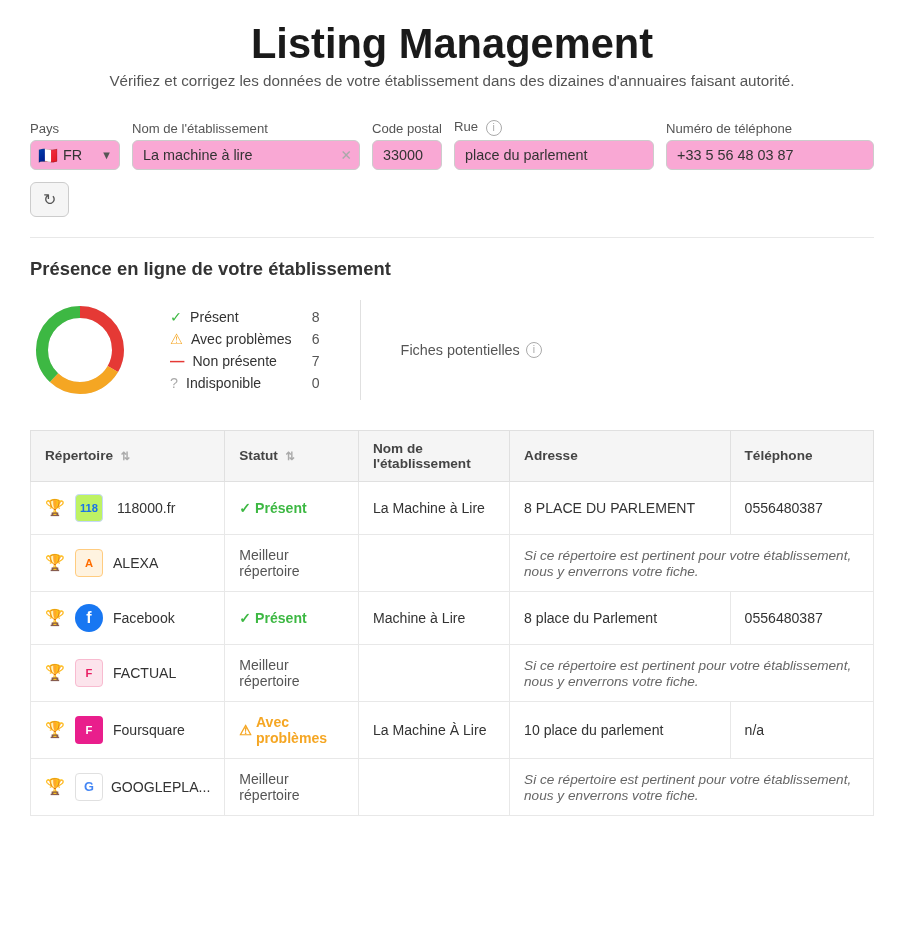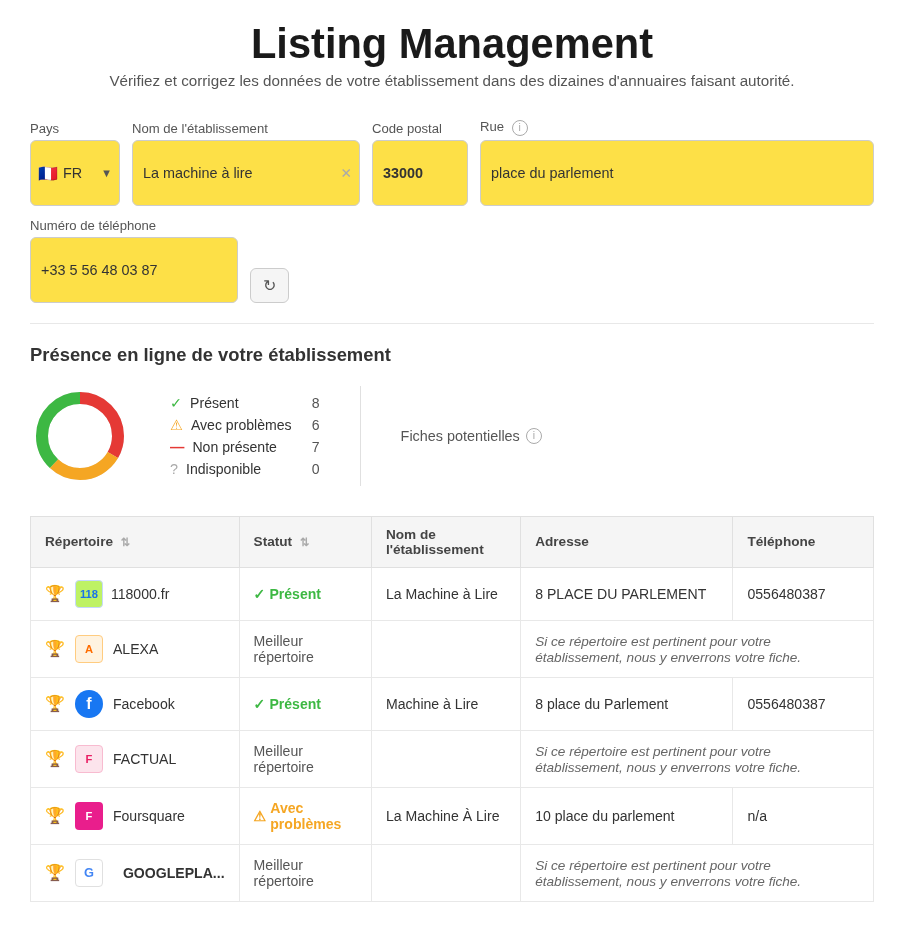--- a/index.html
+++ b/index.html
@@ -8,33 +8,33 @@
     .page { max-width: 904px; margin: 0 auto; padding: 20px 30px; }
 
     h1 { text-align: center; font-size: 2.6rem; font-weight: 700; margin-bottom: 4px; color: #1a1a1a; }
     .subtitle { text-align: center; color: #555; font-size: 0.95rem; margin-bottom: 30px; }
 
     .filter-bar { display: flex; align-items: flex-end; gap: 12px; margin-bottom: 20px; flex-wrap: wrap; }
     .filter-group { display: flex; flex-direction: column; gap: 4px; }
     .filter-group label { font-size: 0.82rem; color: #555; }
 
     select, input[type="text"] {
-      border: 1px solid #ccc; border-radius: 6px; padding: 24px 10px; font-size: 0.9rem;
-      background: #fde047; color: #333; outline: none;
+      border: 1px solid #ccc; border-radius: 6px; padding: 6px 10px; font-size: 0.9rem;
+      background: #f9a8d4; color: #333; outline: none;
     }
     .flag-wrap { position: relative; }
     .flag-wrap .flag-emoji { position: absolute; left: 8px; top: 50%; transform: translateY(-50%); pointer-events: none; font-size: 1rem; }
     .flag-wrap select { padding-left: 32px; padding-right: 28px; min-width: 90px; appearance: none; }
     .chevron-down { position: absolute; right: 8px; top: 50%; transform: translateY(-50%); pointer-events: none; font-size: 0.7rem; color: #555; }
 
     .name-input-wrap { position: relative; }
     .name-input-wrap input { padding-right: 30px; min-width: 180px; }
     .clear-icon { position: absolute; right: 8px; top: 50%; transform: translateY(-50%); color: #aaa; font-size: 0.85rem; cursor: pointer; }
 
-    .postal-input { width: 96px; font-weight: bold; }
+    .postal-input { width: 70px; }
     .rue-group { flex: 1; min-width: 200px; }
     .rue-group input { width: 100%; }
     .tel-input { min-width: 160px; }
 
     .refresh-btn {
       background: #f5f5f5; border: 1px solid #ccc; border-radius: 6px;
       padding: 7px 12px; cursor: pointer; font-size: 1rem; color: #555;
       display: flex; align-items: center; justify-content: center;
     }
 
@@ -218,21 +218,21 @@
           <th>Adresse</th>
           <th>Téléphone</th>
         </tr>
       </thead>
       <tbody id="table-body">
       <tr>
             <td>
     <div class="dir-name-cell">
       <span class="trophy-icon">🏆</span>
       <span class="dir-logo logo-118">118</span>
-      <span style="margin-left:4px;text-align:right;">118000.fr</span>
+      <span style="margin-left:10px;text-align:right;">118000.fr</span>
     </div>
   </td>
             <td>
               <span class="status-present"><span>✓</span> Présent</span>
             </td>
             <td>La Machine à Lire</td>
             <td>8 PLACE DU PARLEMENT</td>
             <td>0556480387</td>
           </tr>
           <tr>
@@ -287,21 +287,21 @@
             </td>
             <td>La Machine À Lire</td>
             <td>10 place du parlement</td>
             <td>n/a</td>
           </tr>
           <tr>
             <td>
     <div class="dir-name-cell">
       <span class="trophy-icon">🏆</span>
       <span class="dir-logo logo-google">G</span>
-      <span style="margin-left:16px;font-weight:bold;">GOOGLEPLA...</span>
+      <span style="margin-left:4px;">GOOGLEPLA...</span>
     </div>
   </td>
             <td><span class="meilleur-text">Meilleur répertoire</span></td>
             <td></td>
             <td colspan="2"><span class="best-dir-info">Si ce répertoire est pertinent pour votre établissement, nous y enverrons votre fiche.</span></td>
           </tr>
         </tbody>
     </table>
 
   </div>

